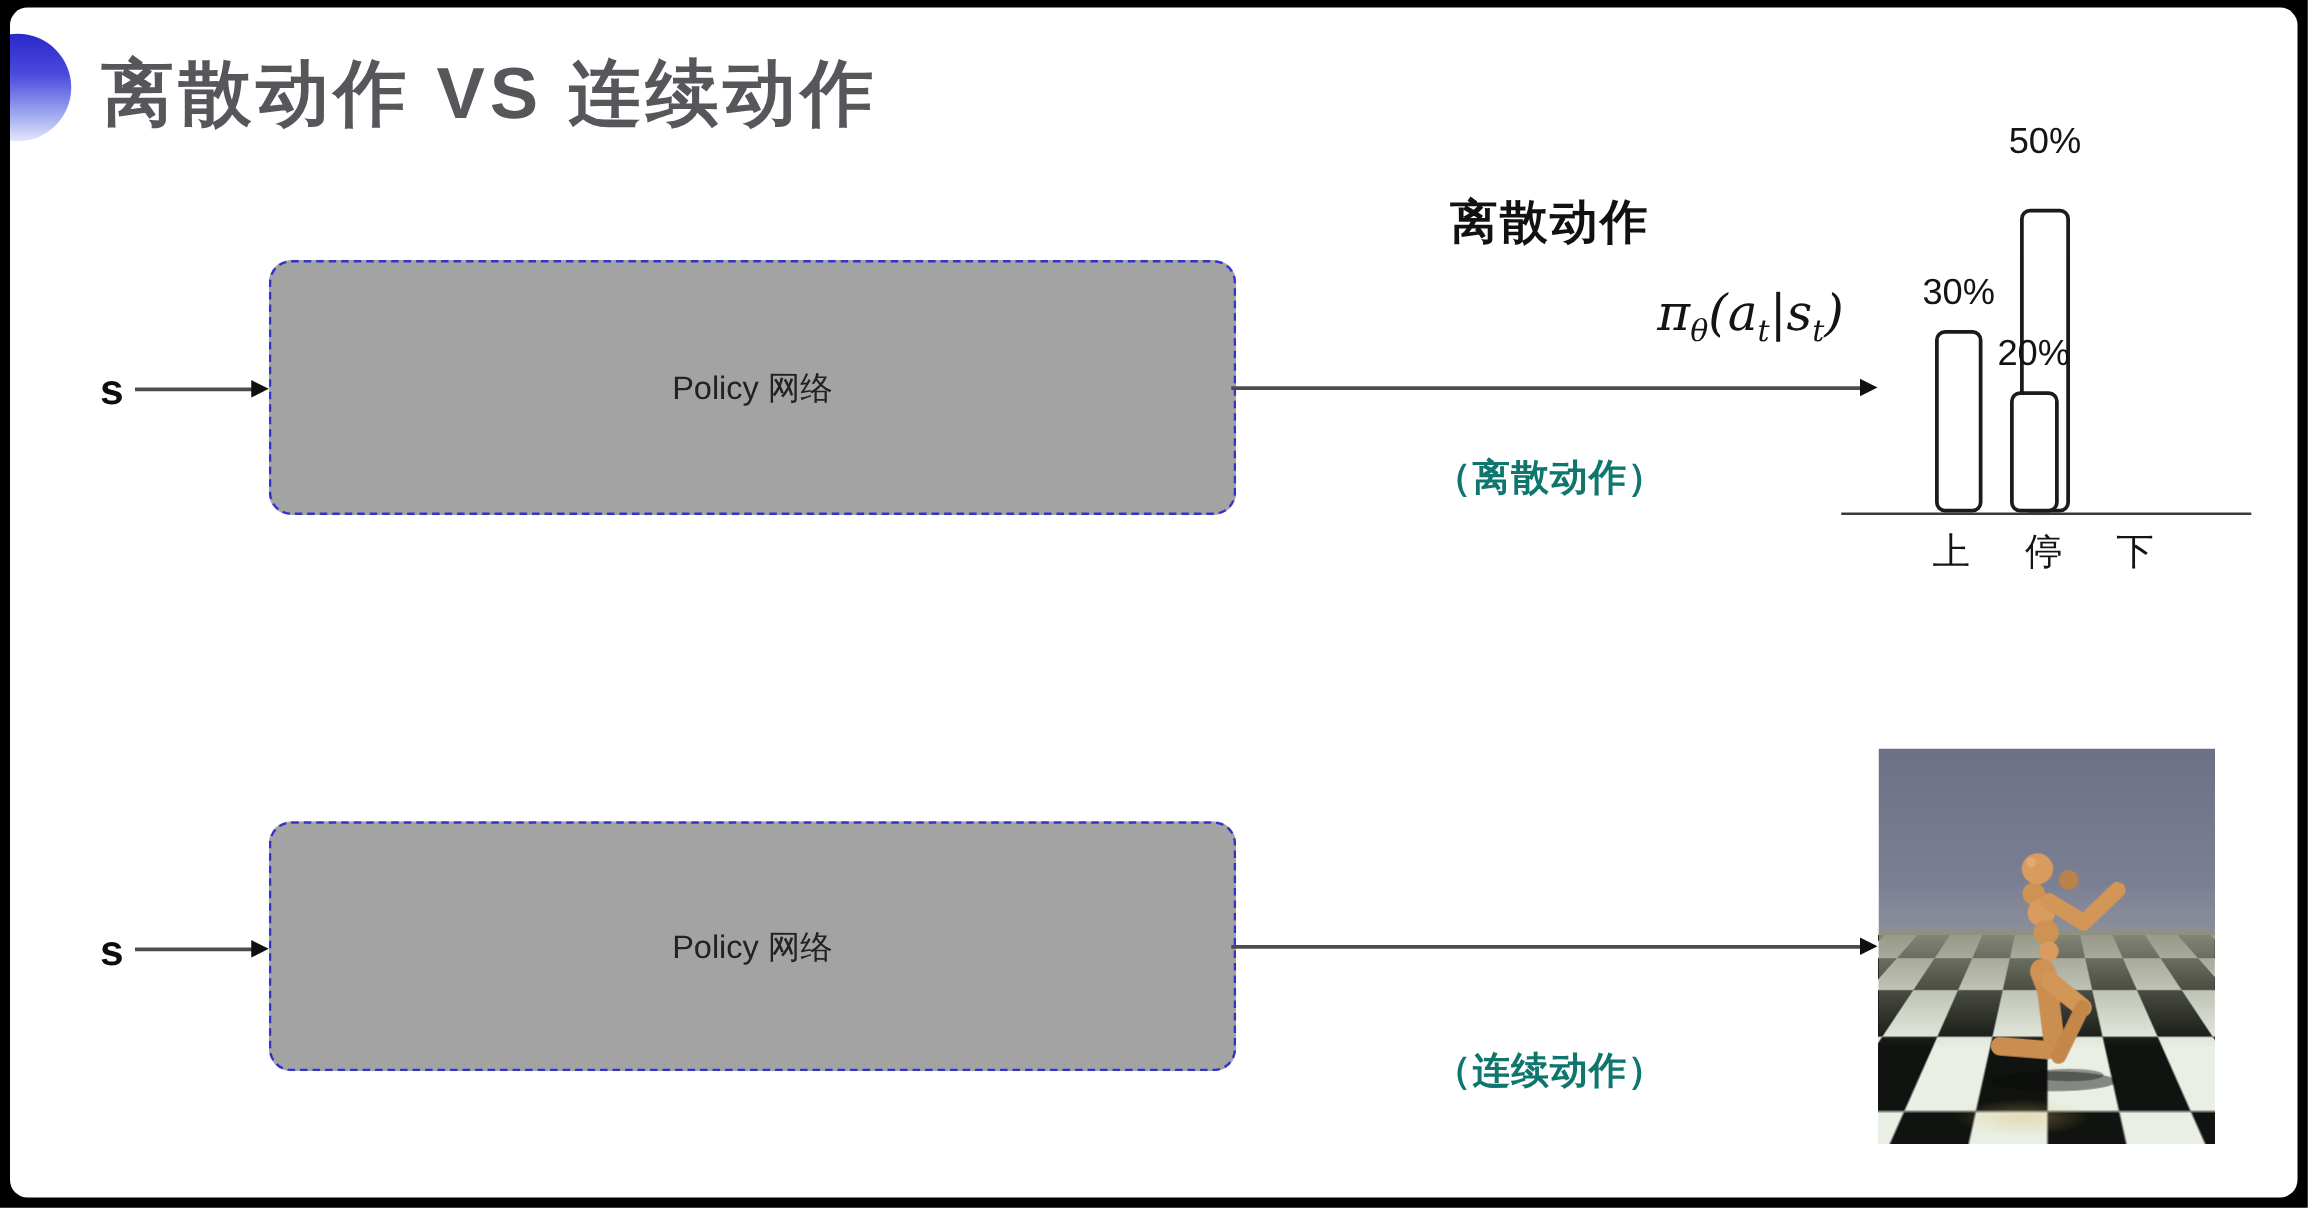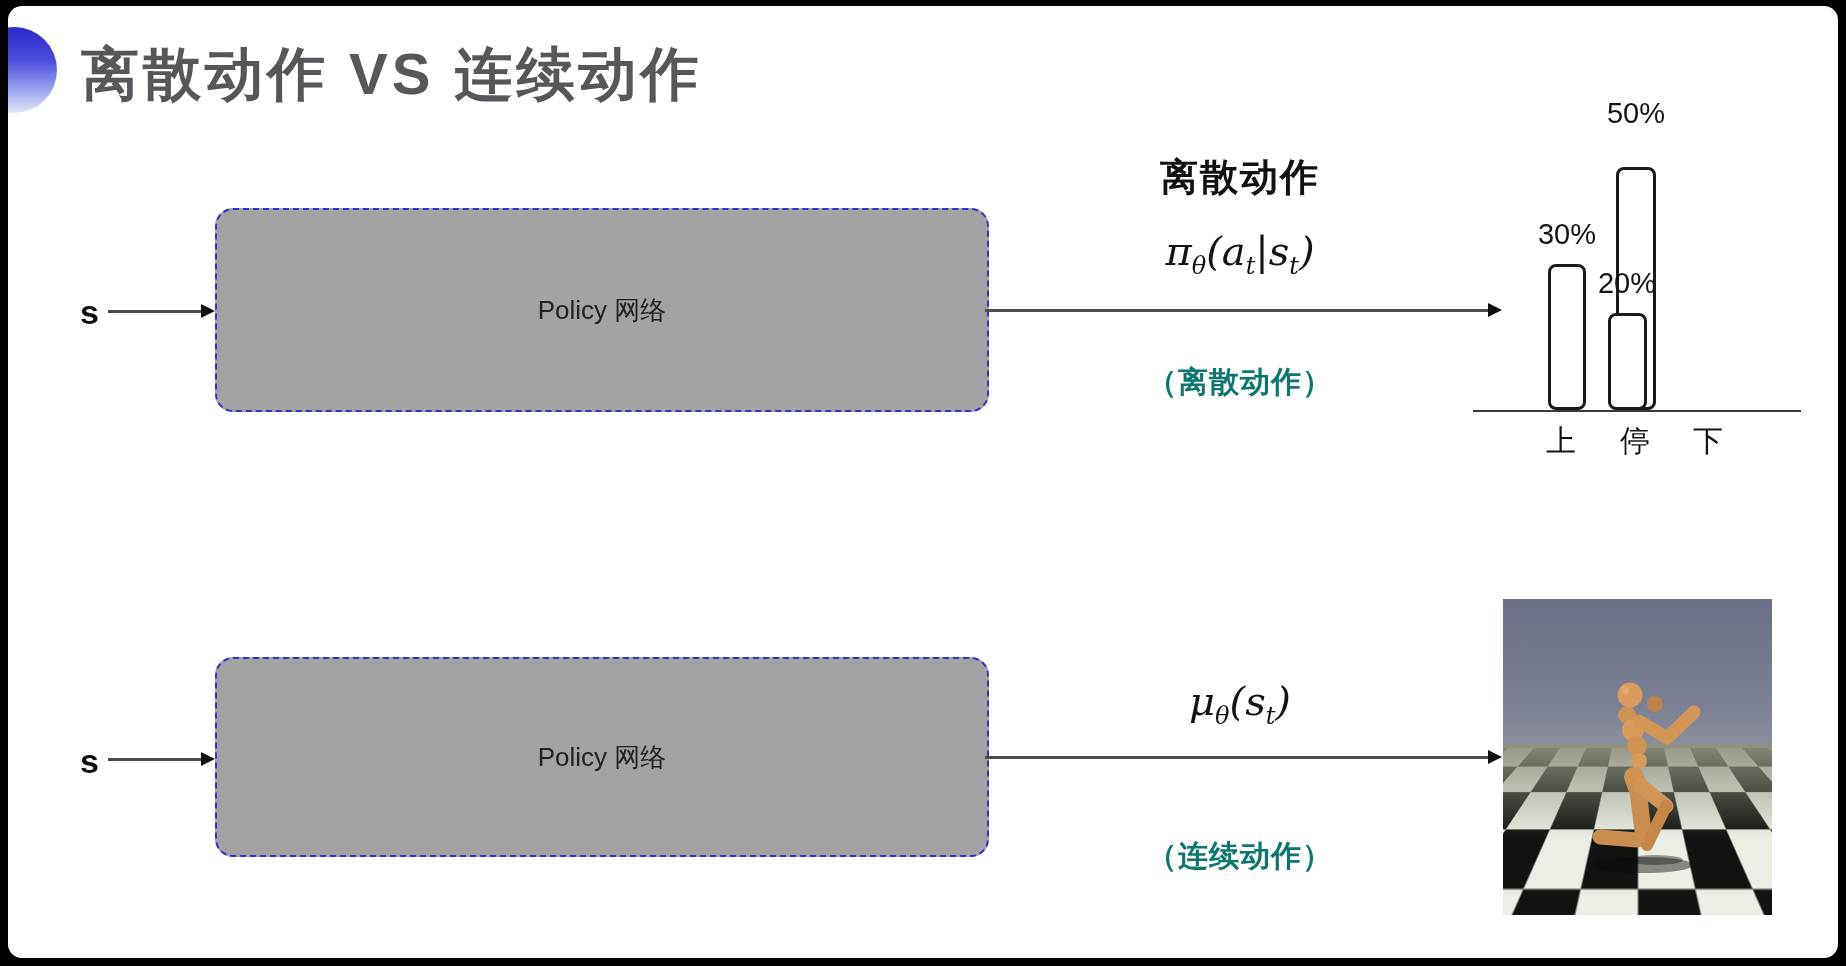--- a/index.html
+++ b/index.html
@@ -21,21 +21,21 @@
     border:2.5px dashed #3333cc;border-radius:18px;background:#a3a3a3;
     display:flex;align-items:center;justify-content:center;}
   .policy-box span{font-size:26px;color:#222;}
   .arrow{position:absolute;height:2.5px;background:#4d4d4d;}
   .arrow::after{content:"";position:absolute;right:-13px;top:-6.5px;width:0;height:0;
     border-left:14px solid #101010;border-top:7.5px solid transparent;border-bottom:7.5px solid transparent;}
 
   
   .anno{position:absolute;left:1005px;width:470px;text-align:center;}
   .anno .policy-title{font-size:38px;font-weight:650;color:#111;letter-spacing:2px;}
-  .formula{font-family:"DejaVu Serif",serif;font-style:italic;font-size:40px;color:#141414;}
+  .formula{font-family:"DejaVu Serif",serif;font-style:italic;font-size:40px;color:#141414;text-align:right;}
   .formula sub{font-size:0.60em;font-style:italic;}
   .action-note{font-size:30px;font-weight:650;color:#0f766e;letter-spacing:1px;}
 
   
   .axis{position:absolute;left:1473px;top:410px;width:328px;height:2px;background:#3a3a3a;}
   .bar-col{position:absolute;bottom:556px;display:flex;flex-direction:column;align-items:center;}
   .pct{font-size:29px;font-weight:500;color:#141414;margin-bottom:13px;white-space:nowrap;}
   .bar{border:3px solid #1b1b1b;border-radius:8px;background:#fff;box-sizing:border-box;}
   .cat{position:absolute;top:421px;width:80px;text-align:center;font-size:30px;font-weight:500;color:#141414;}
 
@@ -96,23 +96,20 @@
 
   <div class="s-label" style="left:80px;top:742px;">s</div>
   <div class="arrow" style="left:108px;top:758px;width:94px;"></div>
 
   <div class="policy-box" style="top:657px;height:196px;">
     <span>Policy 网络</span>
   </div>
 
   <div class="arrow" style="left:985px;top:756px;width:504px;"></div>
 
-  <div class="anno formula" style="top:678px;">
-    <span>μ</span><sub>θ</sub><span>(</span><span>s</span><sub>t</sub><span>)</span>
-  </div>
   <div class="anno action-note" style="top:836px;text-align:center;">（连续动作）</div>
 
   <div class="mujoco">
     <div class="mj-floor"></div>
     <div class="mj-fog"></div>
     <div class="mj-glow"></div>
     <svg width="269" height="316" viewBox="0 0 269 316">
       <ellipse cx="140" cy="266" rx="50" ry="8" fill="rgba(12,12,12,0.45)"></ellipse>
       <ellipse cx="152" cy="261" rx="28" ry="5" fill="rgba(12,12,12,0.40)"></ellipse>
       <circle cx="152" cy="105" r="8" fill="#b9834b"></circle>

